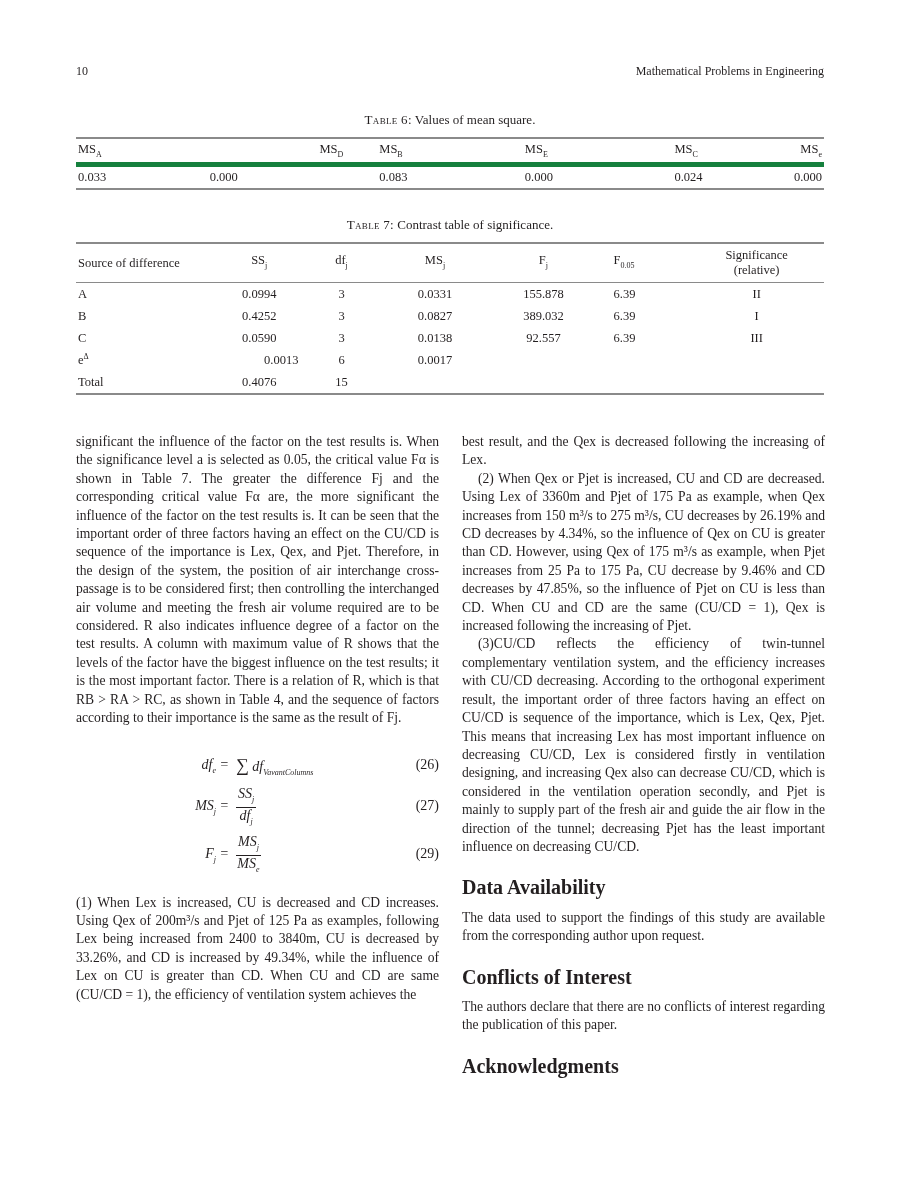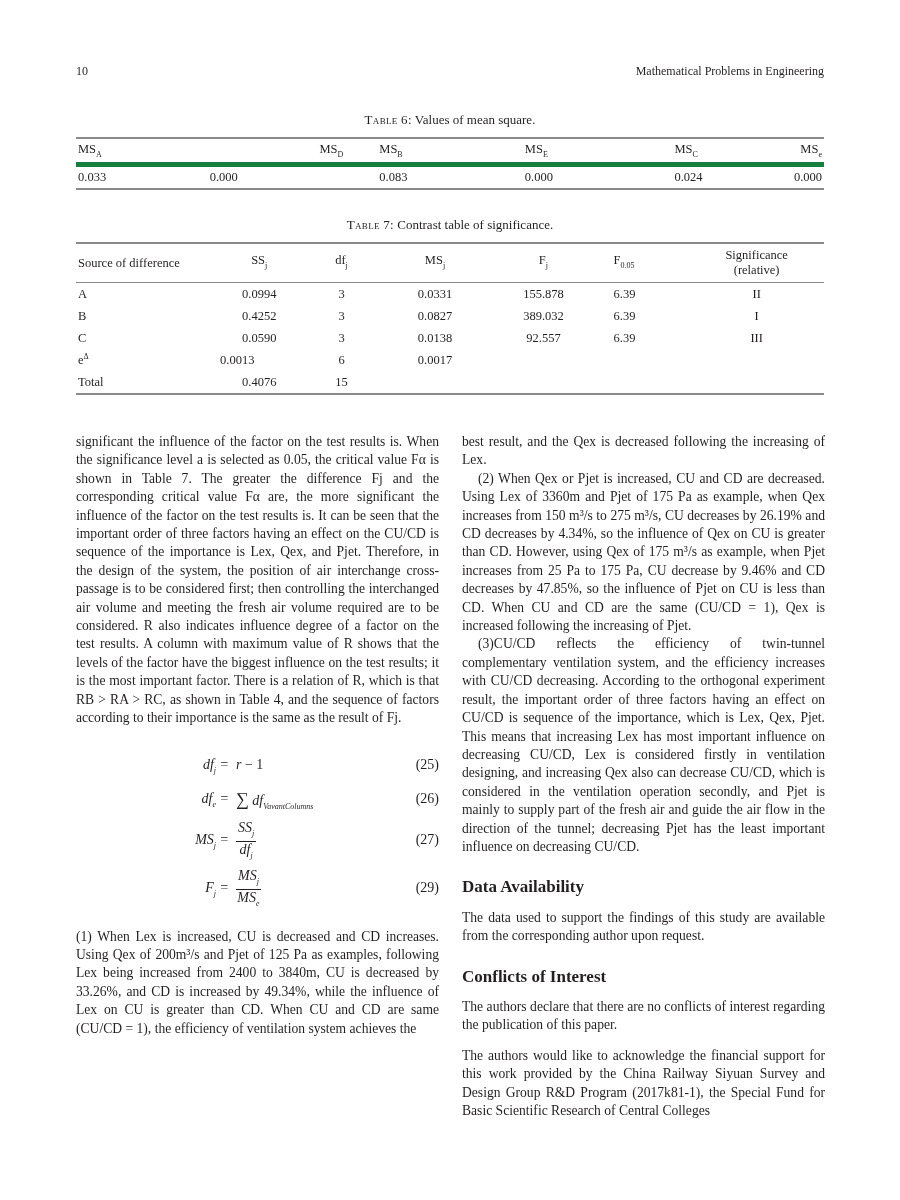--- a/index.html
+++ b/index.html
@@ -22,21 +22,21 @@
   .col p{margin:0;}
   .ind{text-indent:16px;}
   i{font-style:italic;}
   .eq{position:relative;height:34px;font-size:14px;}
   .eq .lhs{position:absolute;right:210px;top:6px;font-style:italic;}
   .eq .rhs{position:absolute;left:160px;top:6px;}
   .eq .num{position:absolute;right:0;top:6px;}
   .frac{display:inline-block;vertical-align:middle;text-align:center;font-style:italic;}
   .frac span{display:block;line-height:16px;}
   .frac .top{border-bottom:1px solid #231f20;padding:0 2px;}
-  h2{font-family:"Liberation Serif",serif;font-weight:bold;font-size:17px;margin:0;}
+  h2{font-family:"Liberation Serif",serif;font-weight:bold;font-size:20px;margin:0;}
 </style>
 </head>
 <body>
 
 <div class="hdr">
   <span class="pn">10</span>
   <span class="jt">Mathematical Problems in Engineering</span>
 </div>
 
 <div class="caption" style="top:112px;">
@@ -105,21 +105,21 @@
       <td>C</td>
       <td style="text-align:center">0.0590</td>
       <td style="text-align:center">3</td>
       <td style="text-align:center">0.0138</td>
       <td style="text-align:center">92.557</td>
       <td style="text-align:left;padding-left:14px">6.39</td>
       <td style="text-align:center">III</td>
     </tr>
     <tr>
       <td><span>e</span><sup style="font-size:8px">Δ</sup></td>
-      <td style="text-align:left">0.0013</td>
+      <td style="text-align:right">0.0013</td>
       <td style="text-align:center">6</td>
       <td style="text-align:center">0.0017</td>
       <td style="text-align:center"></td>
       <td style="text-align:left;padding-left:14px"></td>
       <td style="text-align:center"></td>
     </tr>
     <tr>
       <td>Total</td>
       <td style="text-align:center">0.4076</td>
       <td style="text-align:center">15</td>
@@ -128,25 +128,20 @@
       <td style="text-align:left;padding-left:14px"></td>
       <td style="text-align:center"></td>
     </tr>
   </tbody>
 </table>
 
 <div class="col" style="left:76px;top:433px;">
   <p>significant the influence of the factor on the test results is. When the significance level a is selected as 0.05, the critical value Fα is shown in Table 7. The greater the difference Fj and the corresponding critical value Fα are, the more significant the influence of the factor on the test results is. It can be seen that the important order of three factors having an effect on the CU/CD is sequence of the importance is Lex, Qex, and Pjet. Therefore, in the design of the system, the position of air interchange cross-passage is to be considered first; then controlling the interchanged air volume and meeting the fresh air volume required are to be considered. R also indicates influence degree of a factor on the test results. A column with maximum value of R shows that the levels of the factor have the biggest influence on the test results; it is the most important factor. There is a relation of R, which is that RB &gt; RA &gt; RC, as shown in Table 4, and the sequence of factors according to their importance is the same as the result of Fj.</p>
 
   <div style="margin-top:22px;">
-    <div class="eq">
-      <span class="lhs">df<sub>j</sub> =</span>
-      <span class="rhs" style="font-style:italic">r <span style="font-style:normal">− 1</span></span>
-      <span class="num">(25)</span>
-    </div>
     <div class="eq">
       <span class="lhs">df<sub>e</sub> =</span>
       <span class="rhs"><span style="font-size:18px">∑</span> <i>df</i><sub style="font-style:italic">VavantColumns</sub></span>
       <span class="num">(26)</span>
     </div>
     <div class="eq" style="height:48px">
       <span class="lhs" style="top:13px">MS<sub>j</sub> =</span>
       <span class="rhs" style="top:2px"><span class="frac"><span class="top">SS<sub>j</sub></span><span>df<sub>j</sub></span></span></span>
       <span class="num" style="top:13px">(27)</span>
     </div>
@@ -164,14 +159,14 @@
   <p>best result, and the Qex is decreased following the increasing of Lex.</p>
   <p class="ind">(2) When Qex or Pjet is increased, CU and CD are decreased. Using Lex of 3360m and Pjet of 175 Pa as example, when Qex increases from 150 m³/s to 275 m³/s, CU decreases by 26.19% and CD decreases by 4.34%, so the influence of Qex on CU is greater than CD. However, using Qex of 175 m³/s as example, when Pjet increases from 25 Pa to 175 Pa, CU decrease by 9.46% and CD decreases by 47.85%, so the influence of Pjet on CU is less than CD. When CU and CD are the same (CU/CD = 1), Qex is increased following the increasing of Pjet.</p>
   <p class="ind">(3)CU/CD reflects the efficiency of twin-tunnel complementary ventilation system, and the efficiency increases with CU/CD decreasing. According to the orthogonal experiment result, the important order of three factors having an effect on CU/CD is sequence of the importance, which is Lex, Qex, Pjet. This means that increasing Lex has most important influence on decreasing CU/CD, Lex is considered firstly in ventilation designing, and increasing Qex also can decrease CU/CD, which is considered in the ventilation operation secondly, and Pjet is mainly to supply part of the fresh air and guide the air flow in the direction of the tunnel; decreasing Pjet has the least important influence on decreasing CU/CD.</p>
 
   <h2 style="margin-top:22px;">Data Availability</h2>
   <p style="margin-top:12px;">The data used to support the findings of this study are available from the corresponding author upon request.</p>
 
   <h2 style="margin-top:22px;">Conflicts of Interest</h2>
   <p style="margin-top:12px;">The authors declare that there are no conflicts of interest regarding the publication of this paper.</p>
 
-  <p style="margin-top:12px;">The authors would like to acknowledge the financial support for this work provided by the China Railway Siyuan Survey and Design Group R&amp;D Program (2017k81-1), the Special Fund for Basic Scientific Research of Central Colleges</p>
+  <h2 style="margin-top:22px;">Acknowledgments</h2>
 </div>
 
 </body></html>

